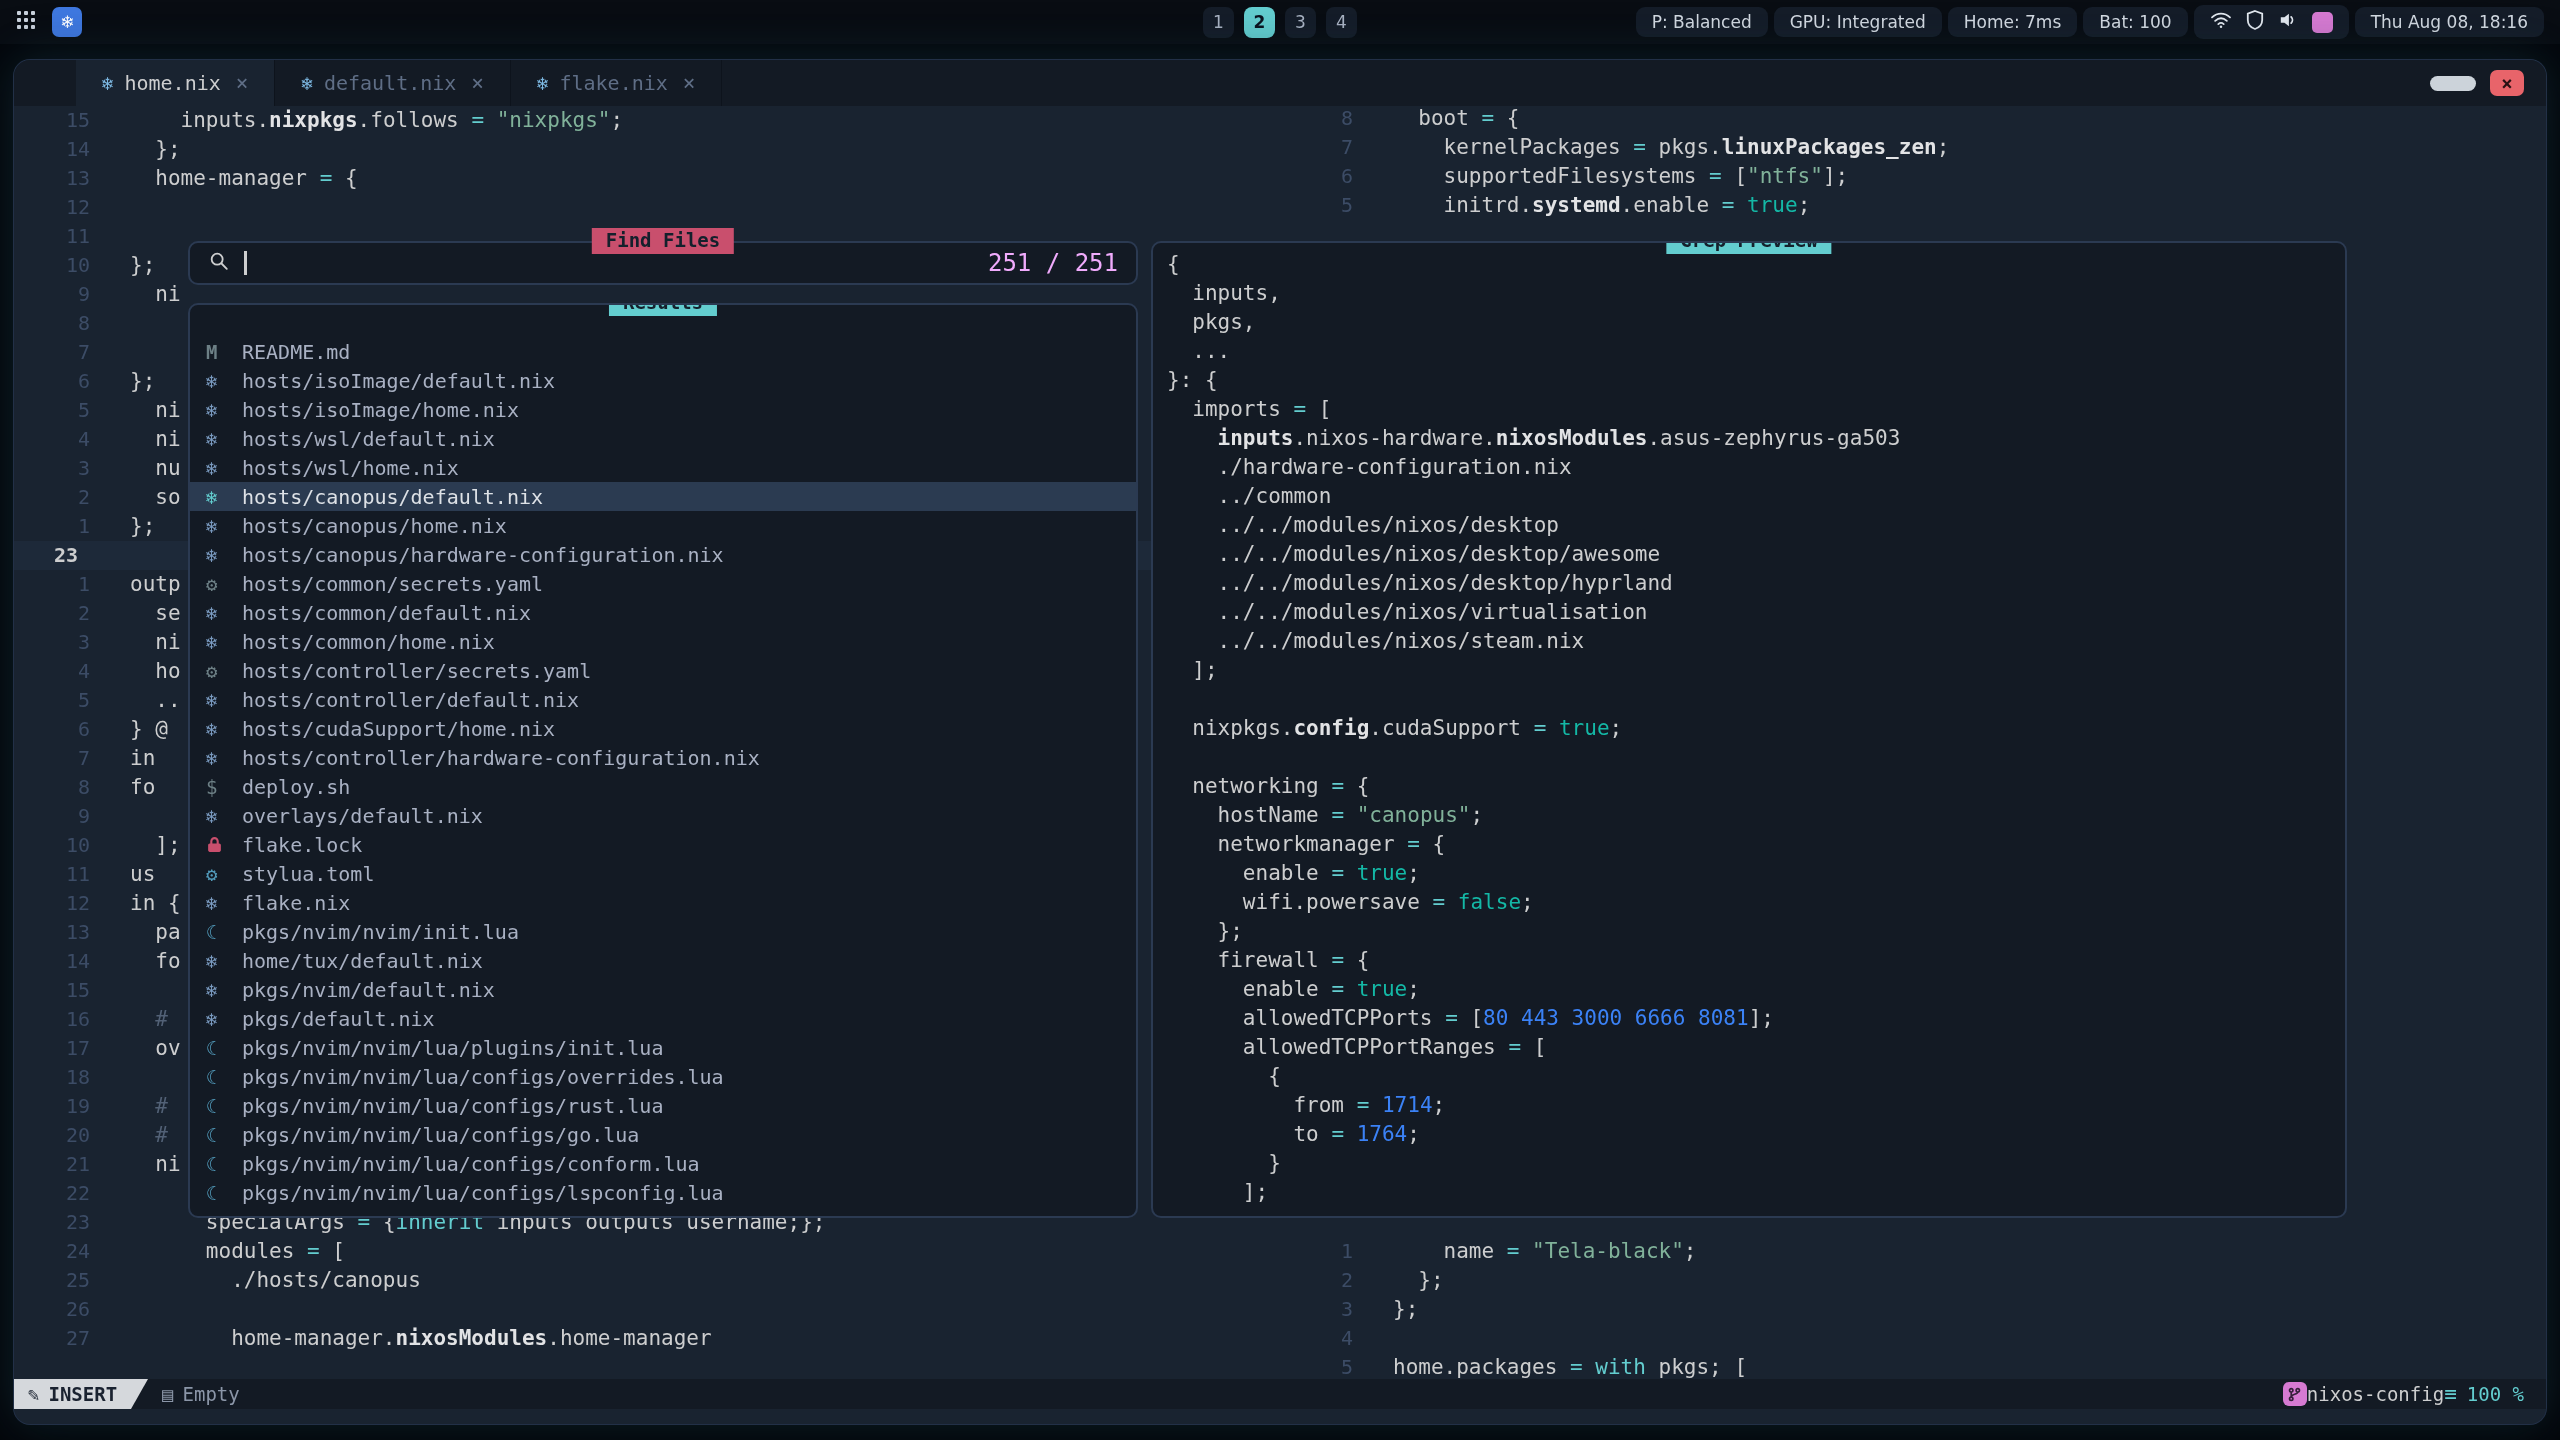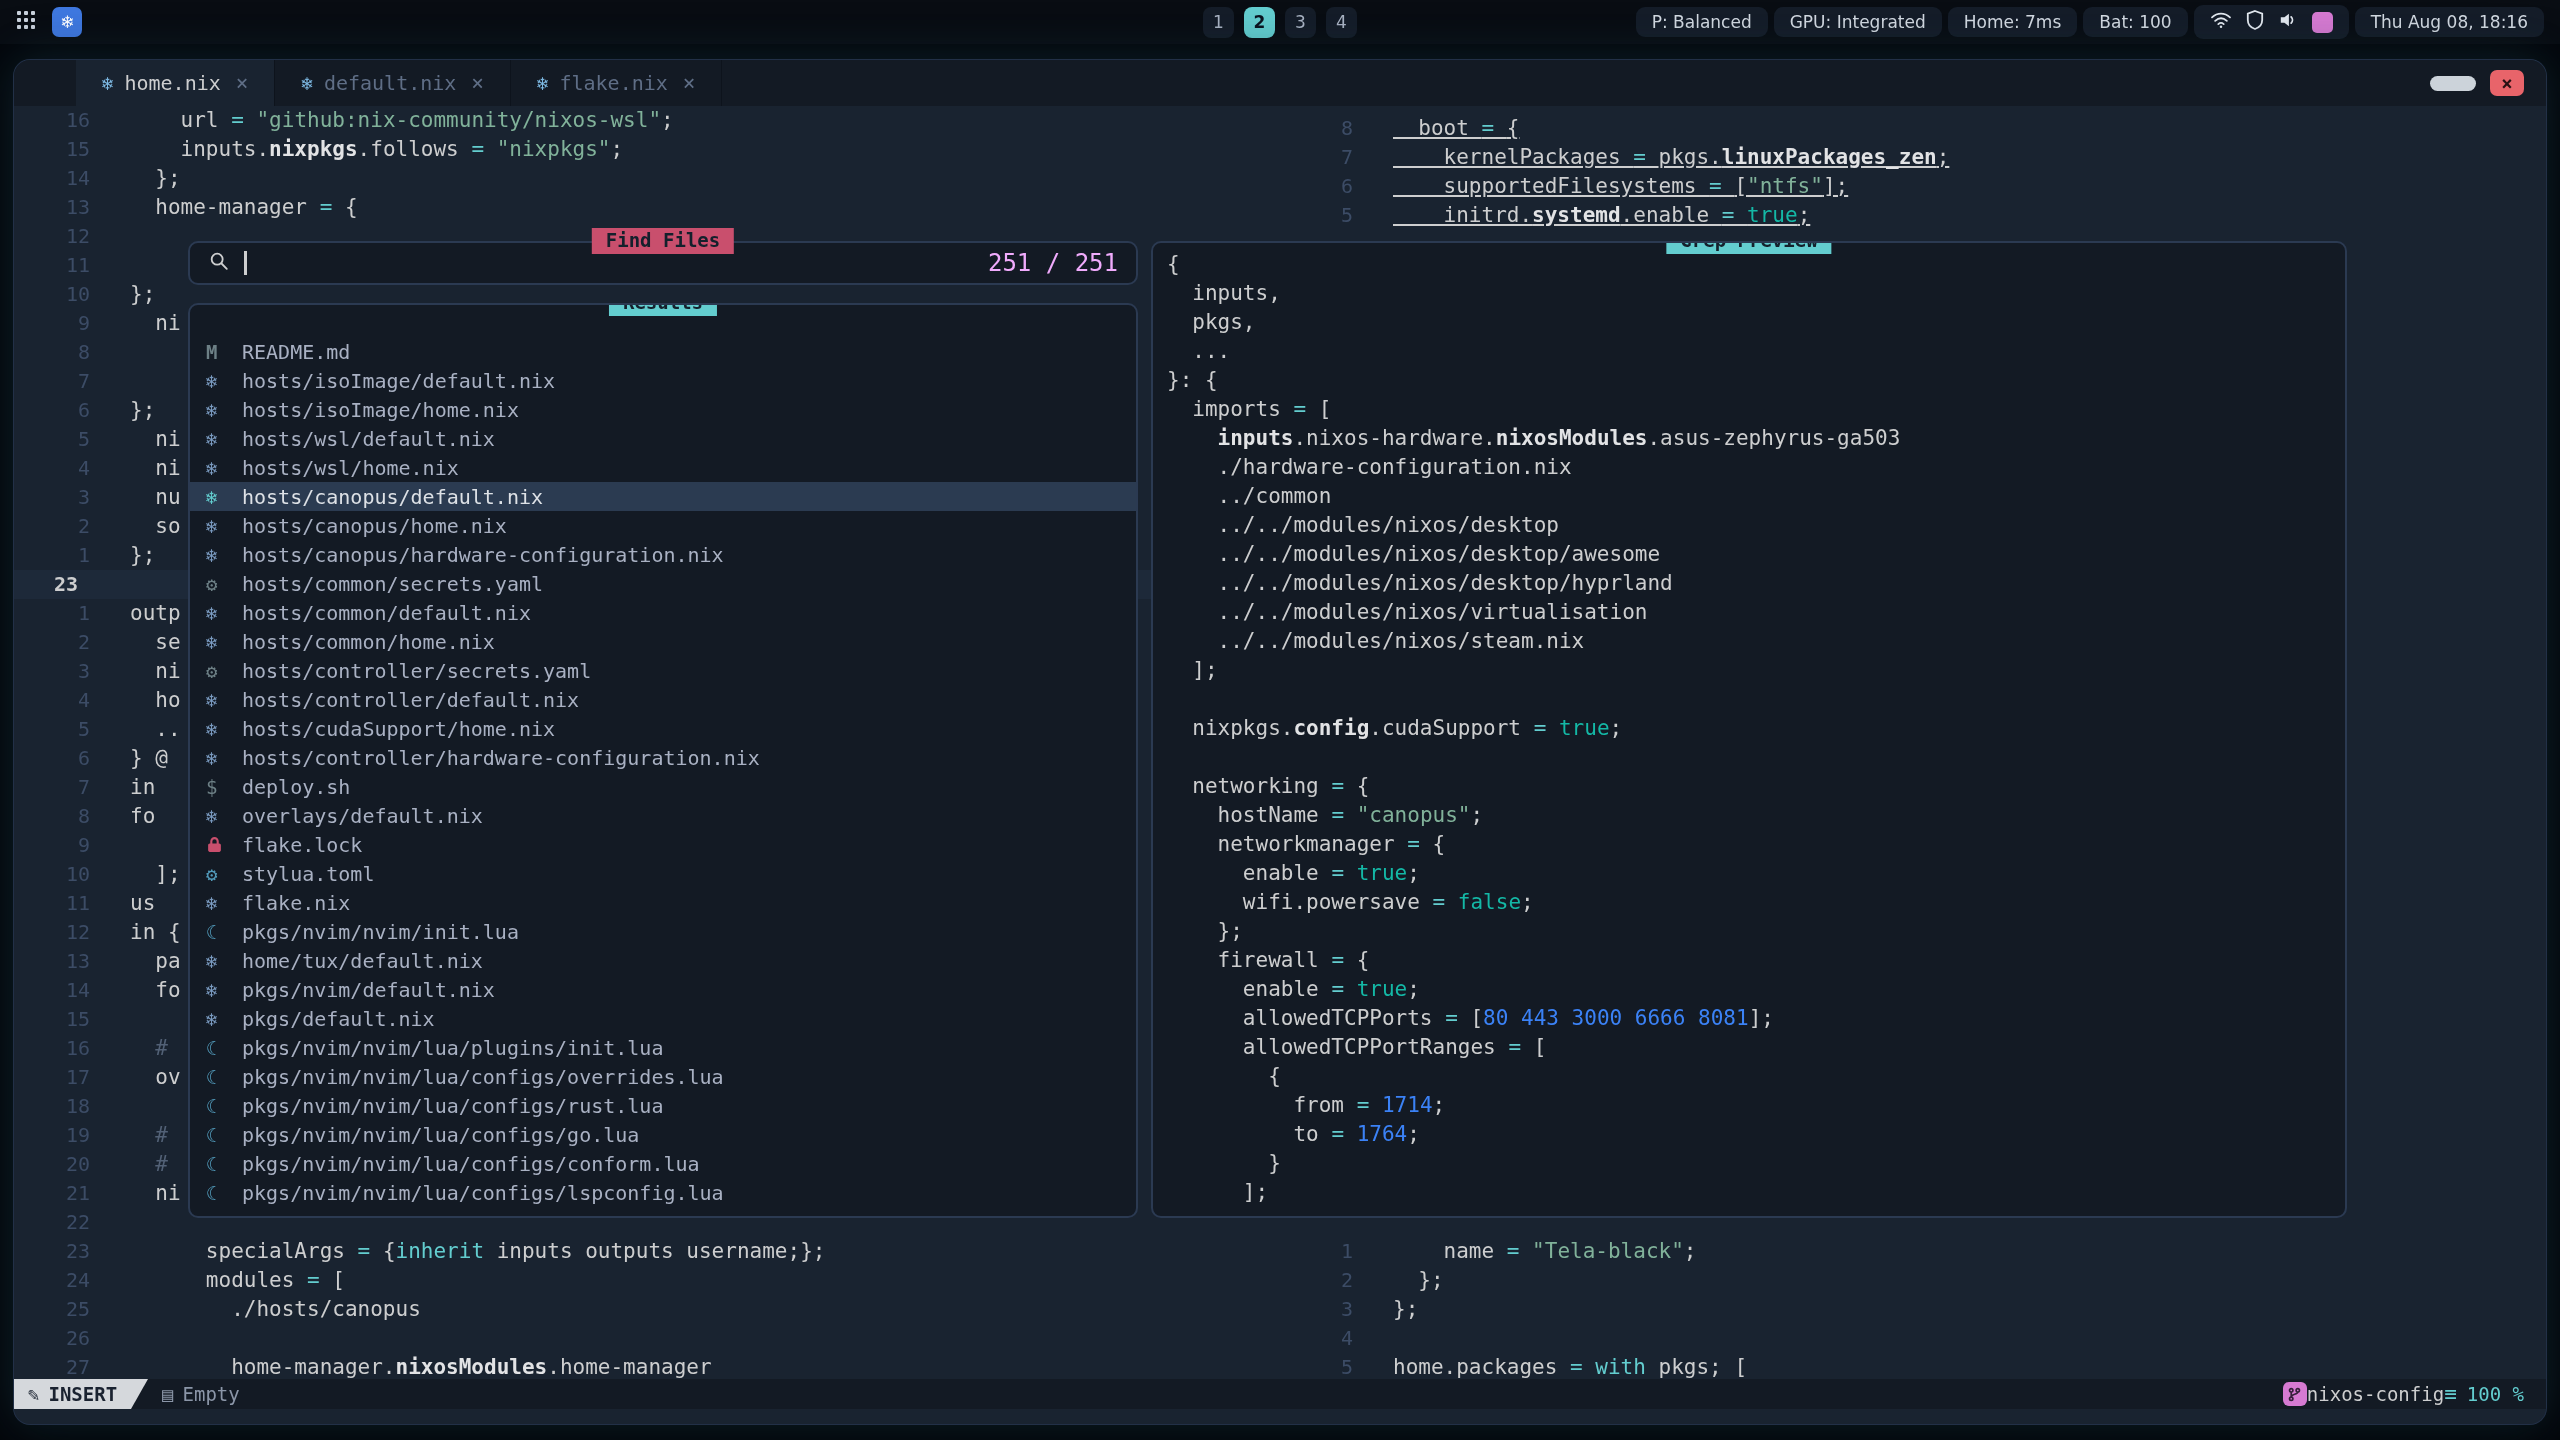--- a/index.html
+++ b/index.html
@@ -36,21 +36,21 @@
   .tab .nixic{color:#7ebae4;font-size:19px;}
   .tab .x{color:#5f6e86;font-size:21px;margin-left:4px;}
   .winbtns{margin-left:auto;margin-right:22px;display:flex;align-items:center;gap:14px;}
   .btn-pill{width:46px;height:15px;border-radius:8px;background:#ccd3da;}
   .btn-close{width:34px;height:26px;border-radius:7px;background:#e8646a;color:#2a1114;
     display:flex;align-items:center;justify-content:center;font-size:19px;font-weight:bold;}
 
   
   .pane{position:absolute;overflow:hidden;}
   #pane-left{left:0;top:46px;width:1150px;height:1273px;}
-  #pane-rt{left:1263px;top:54px;width:1265px;height:120px;text-decoration:underline;}
+  #pane-rt{left:1263px;top:44px;width:1265px;height:120px;}
   #pane-rb{left:1263px;top:1177px;width:1265px;height:146px;}
   .crow{height:29px;line-height:29px;font-size:21px;white-space:pre;}
   .crow.cur{background:#1d2939;}
   .gut{display:inline-block;width:92px;padding-right:16px;text-align:right;
     color:#3c4c66;font-size:20px;}
   .gut.curn{text-align:left;padding-left:40px;padding-right:0;color:#cdcecf;font-weight:bold;}
   .code{padding-left:24px;}
   .tk-id{color:#cdcecf}
   .tk-op{color:#63cdcf}
   .tk-str{color:#81b29a}
@@ -177,21 +177,20 @@
           <span class="x">×</span>
         </div>
       </div>
     <div class="winbtns">
       <span class="btn-pill"></span>
       <span class="btn-close">×</span>
     </div>
   </div>
 
   <div class="pane" id="pane-left">
-      <div class="crow"><span class="gut">16</span><span class="code"><span class="tk-id">    url </span><span class="tk-op">= </span><span class="tk-str">"github:nix-community/nixos-wsl"</span><span class="tk-id">;</span></span></div>
       <div class="crow"><span class="gut">15</span><span class="code"><span class="tk-id">    inputs.</span><span class="tk-bold">nixpkgs</span><span class="tk-id">.follows </span><span class="tk-op">= </span><span class="tk-str">"nixpkgs"</span><span class="tk-id">;</span></span></div>
       <div class="crow"><span class="gut">14</span><span class="code"><span class="tk-id">  };</span></span></div>
       <div class="crow"><span class="gut">13</span><span class="code"><span class="tk-id">  home-manager </span><span class="tk-op">= </span><span class="tk-id">{</span></span></div>
       <div class="crow"><span class="gut">12</span><span class="code"></span></div>
       <div class="crow"><span class="gut">11</span><span class="code"></span></div>
       <div class="crow"><span class="gut">10</span><span class="code"><span class="tk-id">};</span></span></div>
       <div class="crow"><span class="gut">9</span><span class="code"><span class="tk-id">  ni</span></span></div>
       <div class="crow"><span class="gut">8</span><span class="code"></span></div>
       <div class="crow"><span class="gut">7</span><span class="code"></span></div>
       <div class="crow"><span class="gut">6</span><span class="code"><span class="tk-id">};</span></span></div>

